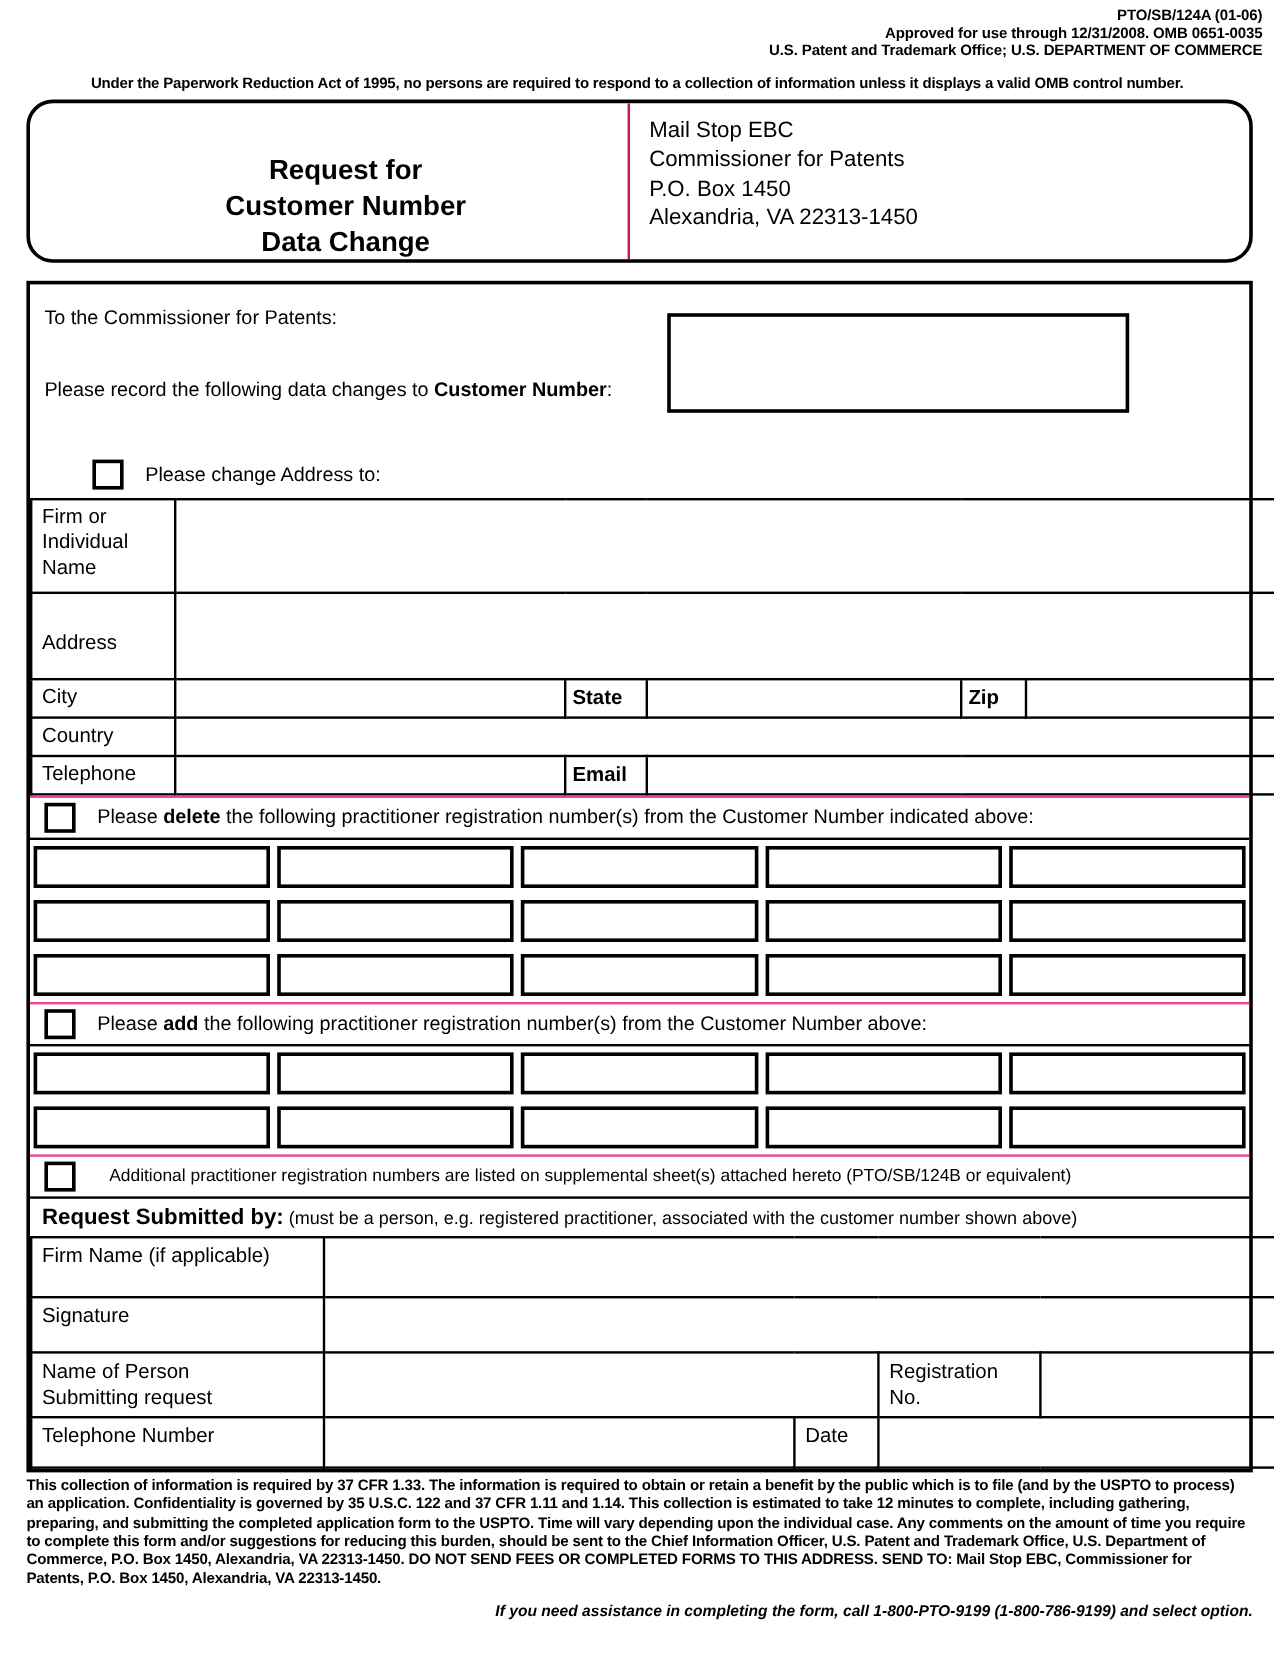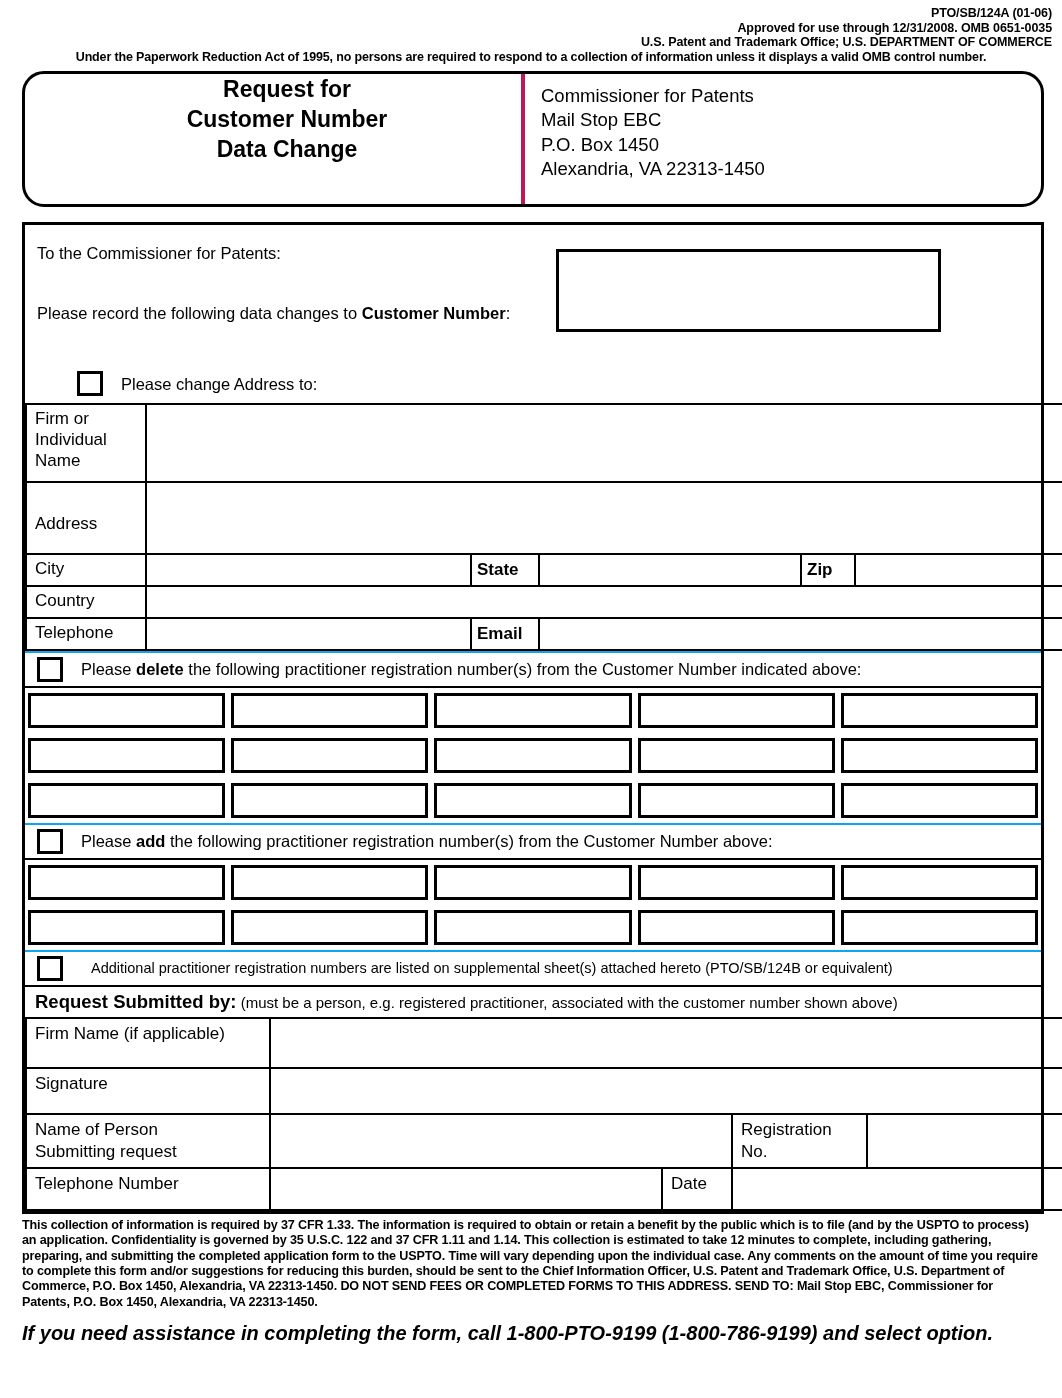--- a/index.html
+++ b/index.html
@@ -30,41 +30,41 @@
     line-height: 14.6px;
     font-weight: bold;
     letter-spacing: -0.1px;
   }
   .top-header .ln { display: block; white-space: nowrap; }
   .paperwork {
     text-align: center;
     font-size: 12.5px;
     line-height: 15px;
     font-weight: bold;
-    margin-top: 0px;
+    margin-top: 12px;
     padding: 0 8px;
     letter-spacing: -0.15px;
   }
 
   
   .title-box {
     margin: 6px 18px 0 22px;
     border: 3px solid #000;
     border-radius: 22px;
     height: 136px;
     display: flex;
     box-sizing: border-box;
     overflow: hidden;
   }
   .title-left {
     width: 500px;
     display: flex;
-    align-items: flex-start;
+    align-items: flex-end;
     justify-content: center;
-    border-right: 4px solid #be185d;
+    border-right: 2px solid #be185d;
     box-sizing: border-box;
     padding-left: 28px;
   }
   .title-left .stack {
     text-align: center;
     font-size: 23px;
     font-weight: bold;
     line-height: 30px;
   }
   .title-right {
@@ -113,21 +113,21 @@
     top: 24px;
     width: 385px;
     height: 83px;
     border: 3px solid #000;
     box-sizing: border-box;
   }
 
   .chk-row {
     display: flex;
     align-items: center;
-    border-top: 2px solid #0ea5e9;
+    border-top: 2px solid #ec4899;
     box-sizing: border-box;
     padding: 4px 0 4px 0;
   }
   .chk-row.no-top { border-top: none; padding-left: 40px; }
   .chkbox {
     width: 26px;
     height: 25px;
     border: 3px solid #000;
     box-sizing: border-box;
     margin-left: 12px;
@@ -229,22 +229,22 @@
     margin: 4px 18px 0 22px;
     font-size: 12.6px;
     line-height: 15.4px;
     font-weight: bold;
     text-align: left;
     letter-spacing: -0.15px;
   }
   .footer .bold-seg { font-weight: bold; }
   .assist {
     margin: 12px 18px 0 22px;
-    text-align: left;
-    font-size: 20px;
+    text-align: right;
+    font-size: 13px;
     font-style: italic;
     font-weight: bold;
   }
 </style>
 </head>
 <body>
 
 <div class="page">
 
   <div class="top-header">
@@ -256,22 +256,22 @@
 
   <div class="title-box">
     <div class="title-left">
       <div class="stack">
         <div>Request for</div>
         <div>Customer Number</div>
         <div>Data Change</div>
       </div>
     </div>
     <div class="title-right">
+      <div class="addr-ln">Mail Stop EBC</div>
       <div class="addr-ln">Commissioner for Patents</div>
-      <div class="addr-ln">Mail Stop EBC</div>
       <div class="addr-ln">P.O. Box 1450</div>
       <div class="addr-ln">Alexandria, VA 22313-1450</div>
     </div>
   </div>
 
   <div class="form-box">
 
     <div class="intro">
       <div class="line1">To the Commissioner for Patents:</div>
       <div class="line2"><span>Please record the following data changes to </span><b>Customer Number</b><span>:</span></div>

